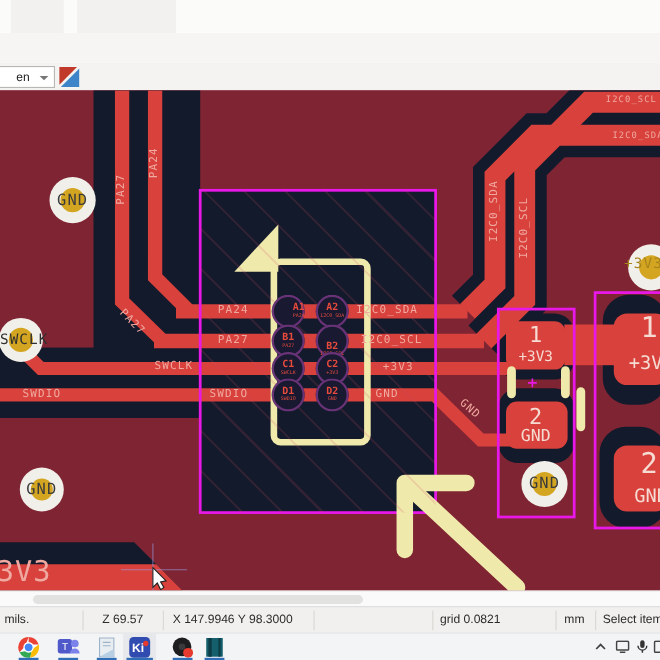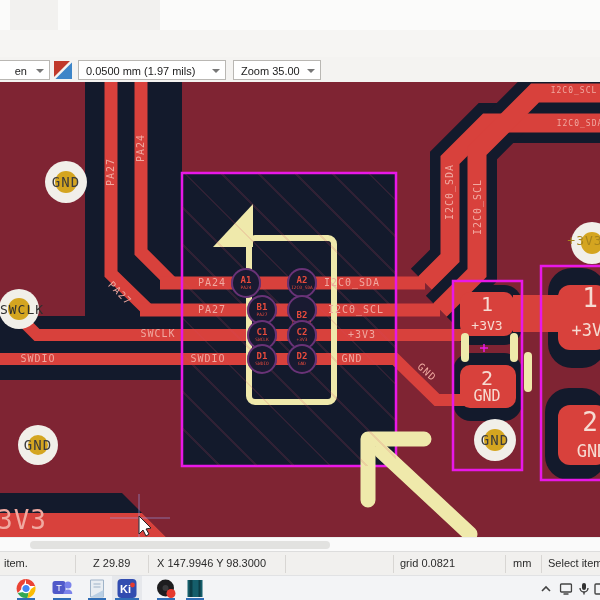--- a/index.html
+++ b/index.html
@@ -149,28 +149,20 @@
   <span style="position:absolute;right:22px;">en</span>
   <span class="caret"></span>
 </div>
 <div id="swap-icon">
   <svg width="22" height="22">
         <polygon points="2,20 20,2 20,20" fill="#3d85c8"></polygon>
         <polygon points="2,2 18,2 2,18" fill="#c0392b"></polygon>
         <line x1="1" y1="21" x2="21" y2="1" stroke="#f4f3f1" stroke-width="2"></line>
       </svg>
 </div>
-<div class="dd" style="left:78px;width:148px;">
-  <span>0.0500 mm (1.97 mils)</span>
-  <span class="caret"></span>
-</div>
-<div class="dd" style="left:233px;width:88px;">
-  <span>Zoom 35.00</span>
-  <span class="caret"></span>
-</div>
 
 <div id="canvas">
   <svg id="boardsvg" width="600" height="455">
 
     <rect x="85" y="0" width="97" height="236" fill="#131a2c"></rect>
     <rect x="0" y="234" width="182" height="64" fill="#131a2c"></rect>
     <rect x="182" y="91" width="214" height="293" fill="#131a2c"></rect>
     <path d="M425 201 L450 176 L450 78 L487 41 L600 41" fill="none" stroke="#131a2c" stroke-width="40"></path>
     <path d="M440 228 L477 191 L477 69 L535 11 L600 11" fill="none" stroke="#131a2c" stroke-width="40"></path>
     <polygon points="0,411 122,411 166,455 0,455" fill="#131a2c"></polygon>
@@ -202,21 +194,21 @@
     <polygon points="213,165 253,165 253,122" fill="#efe9ab"></polygon>
     <rect x="249" y="156" width="85" height="164" rx="6" fill="none" stroke="#efe9ab" stroke-width="6"></rect>
     <path d="M381 369 L470 452" stroke="#efe9ab" stroke-width="15" stroke-linecap="round"></path>
     <path d="M368 418 L368 357 L424 357" fill="none" stroke="#efe9ab" stroke-width="15" stroke-linecap="round" stroke-linejoin="round"></path>
     <rect x="524" y="270" width="8" height="40" rx="4" fill="#efe9ab"></rect>
     <rect x="461" y="251" width="8" height="29" rx="4" fill="#efe9ab"></rect>
     <rect x="510" y="251" width="8" height="29" rx="4" fill="#efe9ab"></rect>
   </svg>
   <div class="hatch" style="left:182px;top:91px;width:214px;height:293px;"></div>
   <div id="padlayer" style="position:absolute;left:0;top:0;">
-        <div class="pad" style="left: 246px; top: 201px; width: 30px; height: 30px;">
+        <div class="pad" style="left: 262px; top: 201px; width: 30px; height: 30px; align-items: flex-end;">
           <span class="num">A1</span>
           <span class="net">PA24</span>
         </div>
         <div class="pad" style="left: 302px; top: 201px; width: 30px; height: 30px;">
           <span class="num">A2</span>
           <span class="net">I2C0_SDA</span>
         </div>
         <div class="pad" style="left: 262px; top: 228px; width: 30px; height: 30px;">
           <span class="num">B1</span>
           <span class="net">PA27</span>
@@ -294,22 +286,22 @@
     <line x1="139" y1="412" x2="139" y2="455" stroke="rgba(150,160,235,.6)" stroke-width="1"></line>
     <line x1="110" y1="436" x2="170" y2="436" stroke="rgba(150,160,235,.6)" stroke-width="1"></line>
     <polygon points="139,434 139,452 143,448 146,454 149,452 146,447 151,446" fill="#fff" stroke="#222" stroke-width="1"></polygon>
   </svg>
 </div>
 
 <div id="hscroll">
       <div class="thumb"></div>
     </div>
 <div id="statusbar">
-      <span class="fld" style="left: 4px;">item.</span>
-      <span class="fld" style="left: 93px;">Z 29.89</span>
+      <span class="fld" style="left: 4px;">mils.</span>
+      <span class="fld" style="left: 93px;">Z 69.57</span>
       <span class="fld" style="left: 157px;">X 147.9946  Y 98.3000</span>
       <span class="fld" style="left: 400px;">grid 0.0821</span>
       <span class="fld" style="left: 513px;">mm</span>
       <span class="fld" style="left: 548px;">Select item(s)</span>
       <div class="ssep" style="left: 75px;"></div>
       <div class="ssep" style="left: 148px;"></div>
       <div class="ssep" style="left: 285px;"></div>
       <div class="ssep" style="left: 393px;"></div>
       <div class="ssep" style="left: 505px;"></div>
       <div class="ssep" style="left: 541px;"></div>

